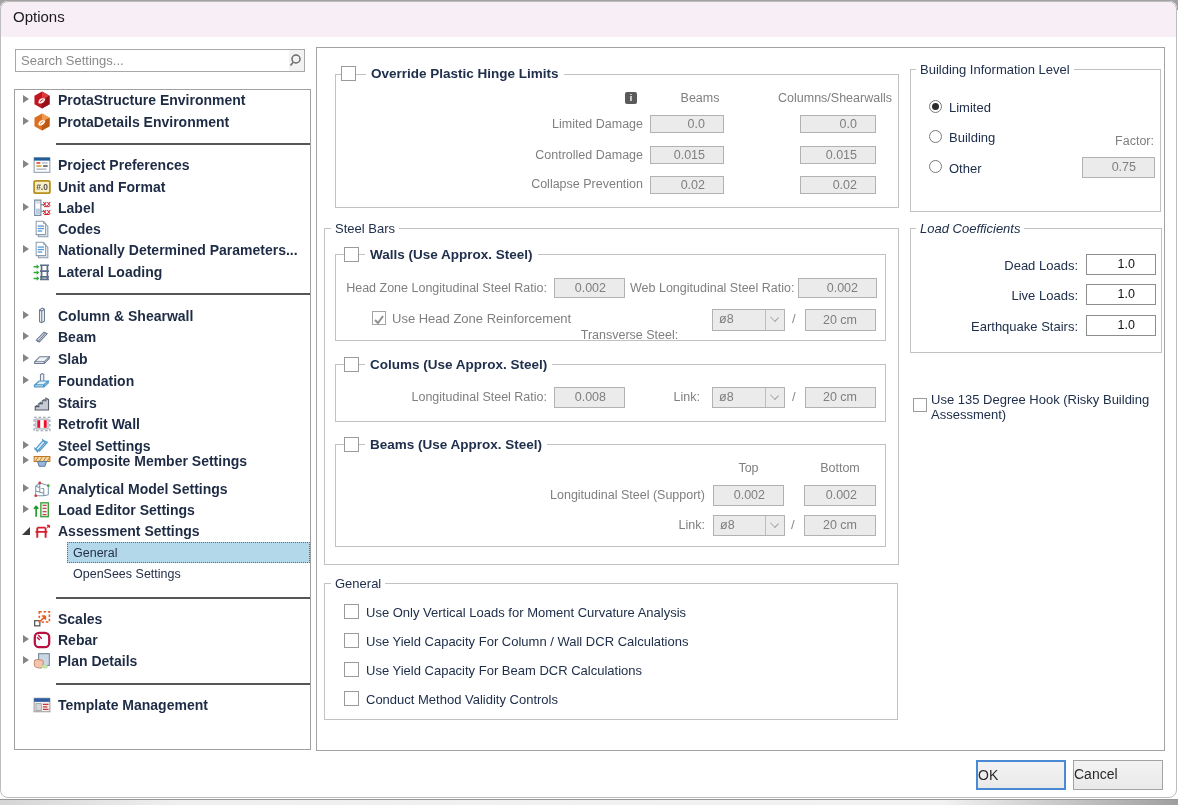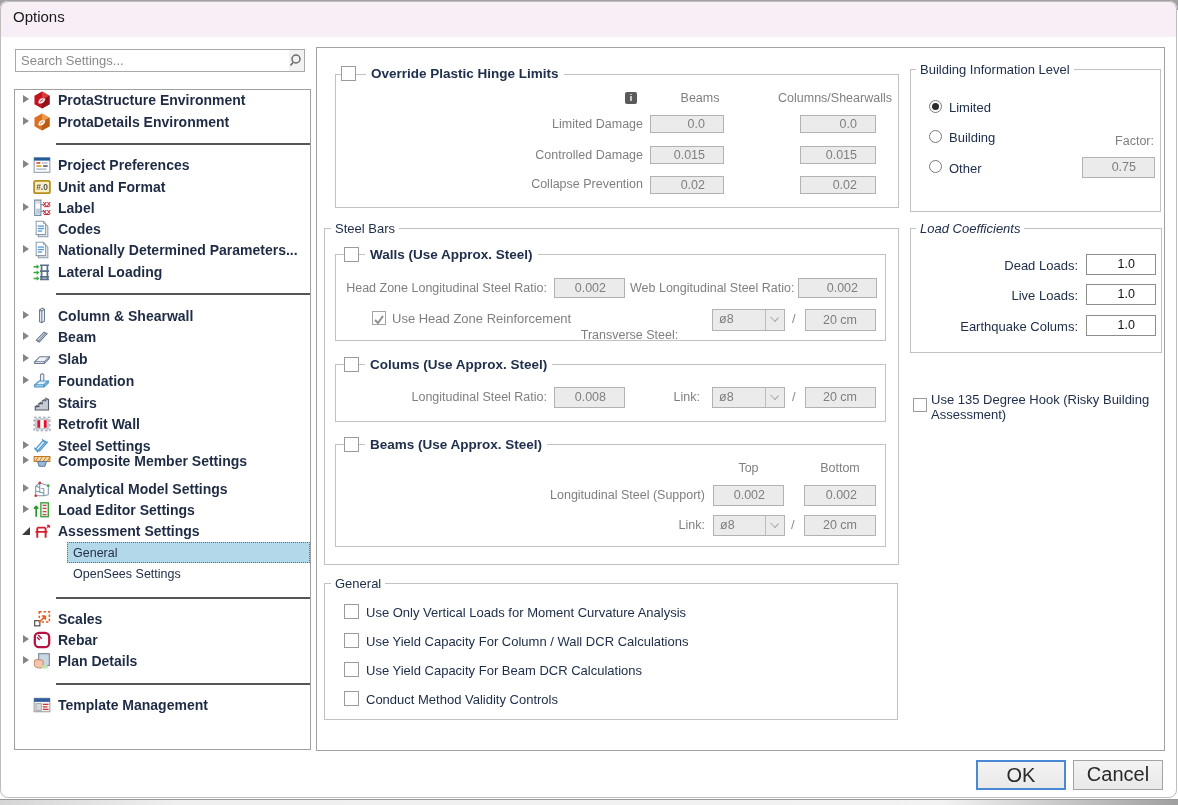--- a/index.html
+++ b/index.html
@@ -43,21 +43,21 @@
 .win { position:absolute; background:#fff; border:1px solid #8d8d8d; color:#111;
   font-size:12.5px; text-align:right; padding-right:20px; }
 .dd { position:absolute; background:#ebebeb; border:1px solid #b2b2b2; color:#7f7f7f; font-size:12.5px; }
 .dd .v { position:absolute; left:6px; top:2px; }
 .dd .ch { position:absolute; right:0; top:0; bottom:0; width:19px; border-left:1px solid #bdbdbd; }
 .dd .ch:after { content:""; position:absolute; left:5px; top:6px; width:6px; height:6px;
   border-right:1.5px solid #a2a2a2; border-bottom:1.5px solid #a2a2a2; transform:rotate(45deg) scale(1,0.8); transform-origin:center; margin-top:-2px; }
 .rad { position:absolute; width:13px; height:13px; border:1px solid #7a7a7a; border-radius:50%; background:#fff; }
 .rad.on:after { content:""; position:absolute; left:2px; top:2px; width:7px; height:7px; border-radius:50%; background:#2b2b2b; }
 .btn { position:absolute; width:90px; height:30px; background:linear-gradient(#f3f3f3,#e9e9e9);
-  font-size:20px; color:#2a2a2a; text-align:center; line-height:27px; }
+  font-size:14px; color:#2a2a2a; line-height:27px; }
 #okbtn { left:976px; top:760px; border:2px solid #4a8ad4; }
 #cancelbtn { left:1073px; top:760px; border:1px solid #a3a3a3; }
 .slash { position:absolute; font-size:13px; color:#8a8a8a; }
 </style>
 </head>
 <body>
 <div id="page">
   <div class="abs" id="topedge"></div>
   <div class="abs" id="winbg"></div>
   <div class="abs" id="titlebar">
@@ -394,21 +394,21 @@
   <span class="rad" style="left:929px; top:160px;"></span>
   <span class="dlab" style="left:949px; top:161px;">Other</span>
   <span class="din" style="left:1082px; top:157px; width:73px; height:21px; line-height:19px;">0.75</span>
 
   <div class="box" style="left:910px; top:228px; width:252px; height:125px;"></div>
   <span class="leg" style="left:916px; top:221px;font-style:italic;">Load Coefficients</span>
   <span class="dlab" style="left:940px; top:258px; width:138px; text-align:right;">Dead Loads:</span>
   <span class="win" style="left:1086px; top:254px; width:70px; height:21px; line-height:19px;">1.0</span>
   <span class="dlab" style="left:940px; top:288px; width:138px; text-align:right;">Live Loads:</span>
   <span class="win" style="left:1086px; top:284px; width:70px; height:21px; line-height:19px;">1.0</span>
-  <span class="dlab" style="left:940px; top:319px; width:138px; text-align:right;">Earthquake Colums:</span>
+  <span class="dlab" style="left:940px; top:319px; width:138px; text-align:right;">Earthquake Stairs:</span>
   <span class="win" style="left:1086px; top:315px; width:70px; height:21px; line-height:19px;">1.0</span>
 
   <span class="cb" style="left:913px; top:398px; width:14px; height:14px;"></span>
   <span class="dlab" style="left:931px; top:392px;">Use 135 Degree Hook (Risky Building</span>
   <span class="dlab" style="left:931px; top:407px;">Assessment)</span>
 
   <div class="btn" id="okbtn">OK</div>
   <div class="btn" id="cancelbtn">Cancel</div>
 
   <div class="abs" id="frame"></div>

